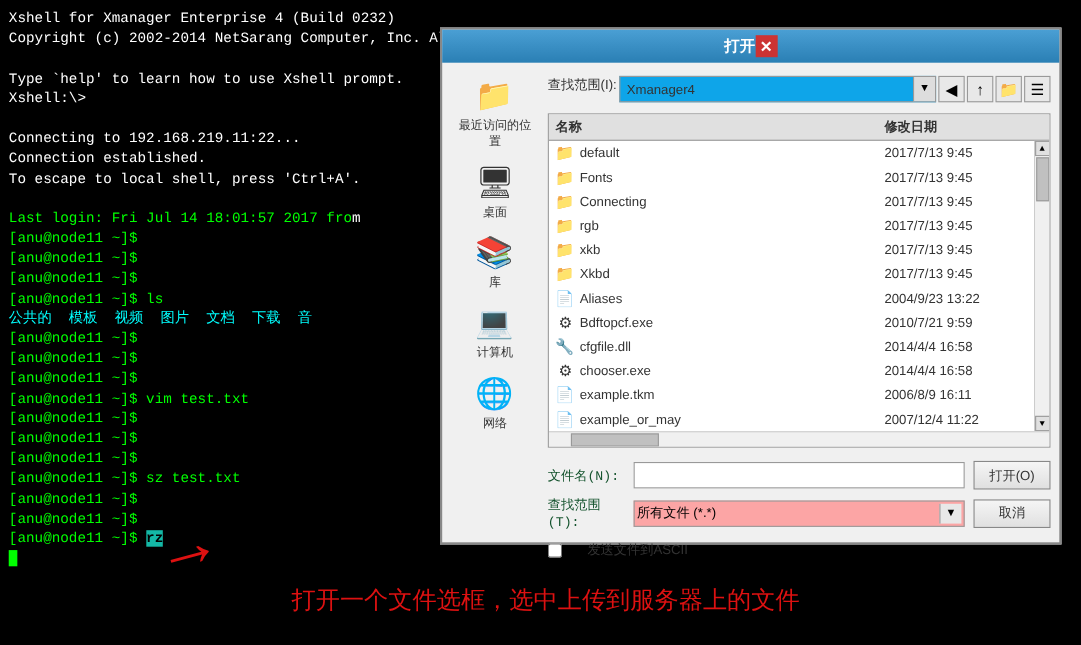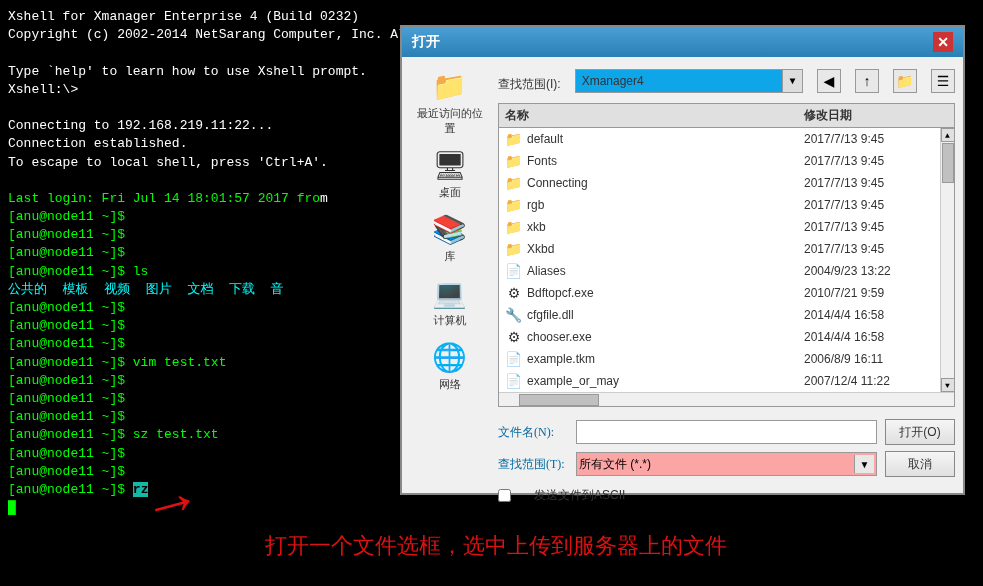--- a/index.html
+++ b/index.html
@@ -48,21 +48,21 @@
       display: flex;
       flex-direction: column;
     }
 
     .dialog-titlebar {
       background: linear-gradient(to bottom, #4a9fd4, #2a7fb4);
       color: white;
       padding: 6px 10px;
       display: flex;
       align-items: center;
-      justify-content: space-between;
+      justify-content: center;
       font-family: 'Microsoft YaHei', SimSun, sans-serif;
       font-size: 14px;
       height: 30px;
     }
 
     .dialog-title-text {
       font-size: 14px;
       font-weight: bold;
     }
 
@@ -127,22 +127,22 @@
     .dialog-main {
       flex: 1;
       display: flex;
       flex-direction: column;
       gap: 6px;
     }
 
     
     .dialog-toolbar {
       display: flex;
-      align-items: flex-end;
-      gap: 14px;
+      align-items: flex-start;
+      gap: 2px;
       padding: 4px 0;
     }
 
     .toolbar-label {
       font-family: 'Microsoft YaHei', SimSun, sans-serif;
       font-size: 12px;
       color: #333;
       white-space: nowrap;
     }
 
@@ -261,23 +261,23 @@
     }
 
     .bottom-row {
       display: flex;
       align-items: center;
       gap: 8px;
       margin-bottom: 6px;
     }
 
     .bottom-label {
-      font-family: Liberation Serif, serif;
-      font-size: 12px;
-      color: #0369a1;
+      font-family: Liberation Mono, monospace;
+      font-size: 12px;
+      color: #14532d;
       width: 70px;
     }
 
     .bottom-input {
       flex: 1;
       height: 24px;
       border: 1px solid #999;
       background: white;
       padding: 2px 6px;
       font-size: 12px;

